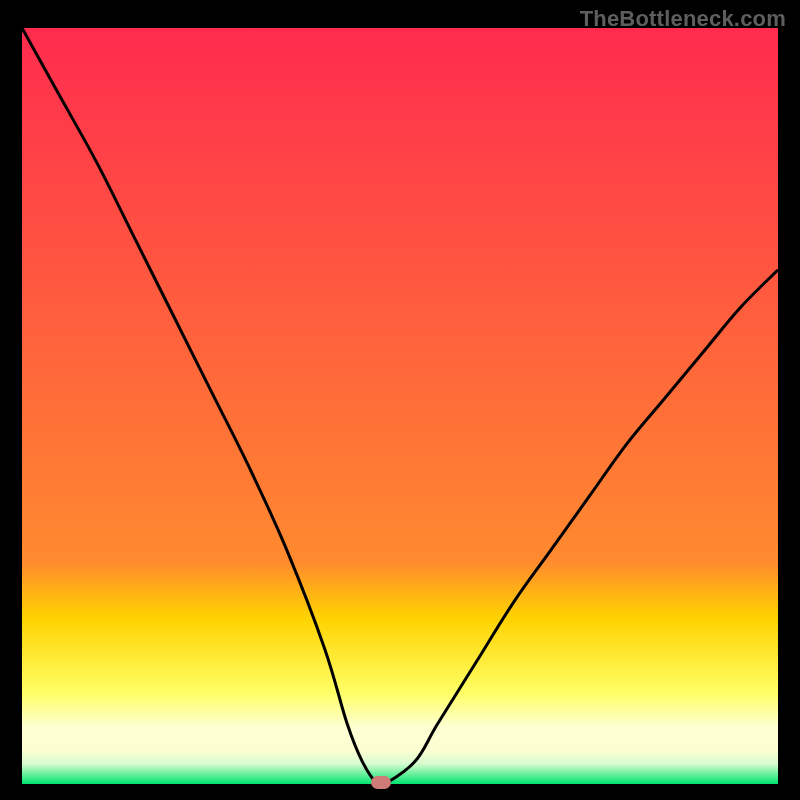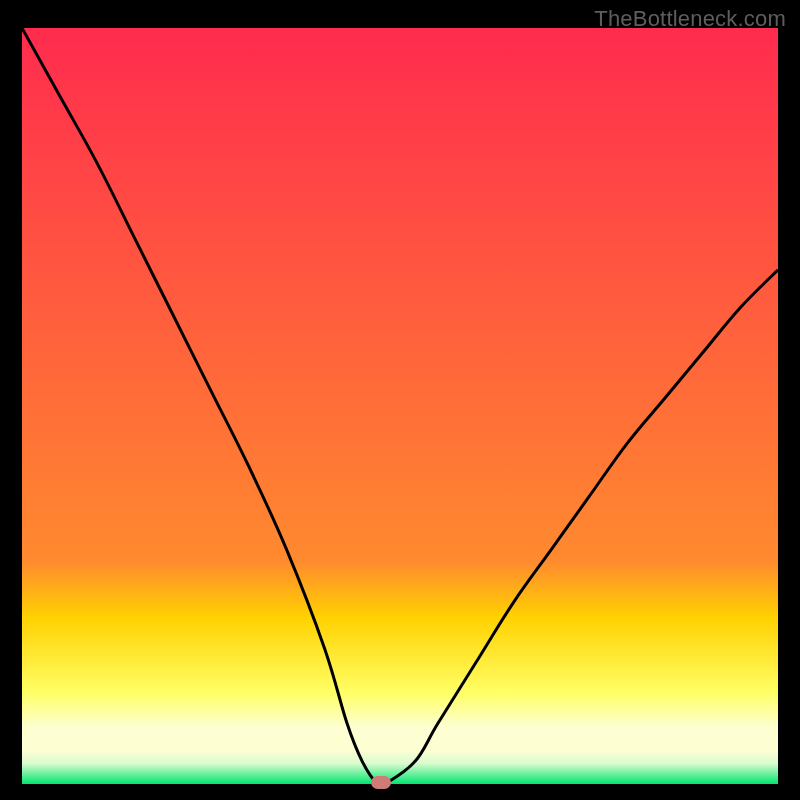--- a/index.html
+++ b/index.html
@@ -10,21 +10,21 @@
     background: #000;
     position: relative;
     font-family: Arial, Helvetica, sans-serif;
   }
   .watermark {
     position: absolute;
     top: 6px;
     right: 14px;
     color: #5e5e5e;
     font-size: 22px;
-    font-weight: 400;
+    font-weight: 700;
     letter-spacing: 0.2px;
     margin-left: 17px;
   }
   .frame {
     position: absolute;
     left: 22px;
     top: 28px;
     width: 756px;
     height: 756px;
     background: #000;

